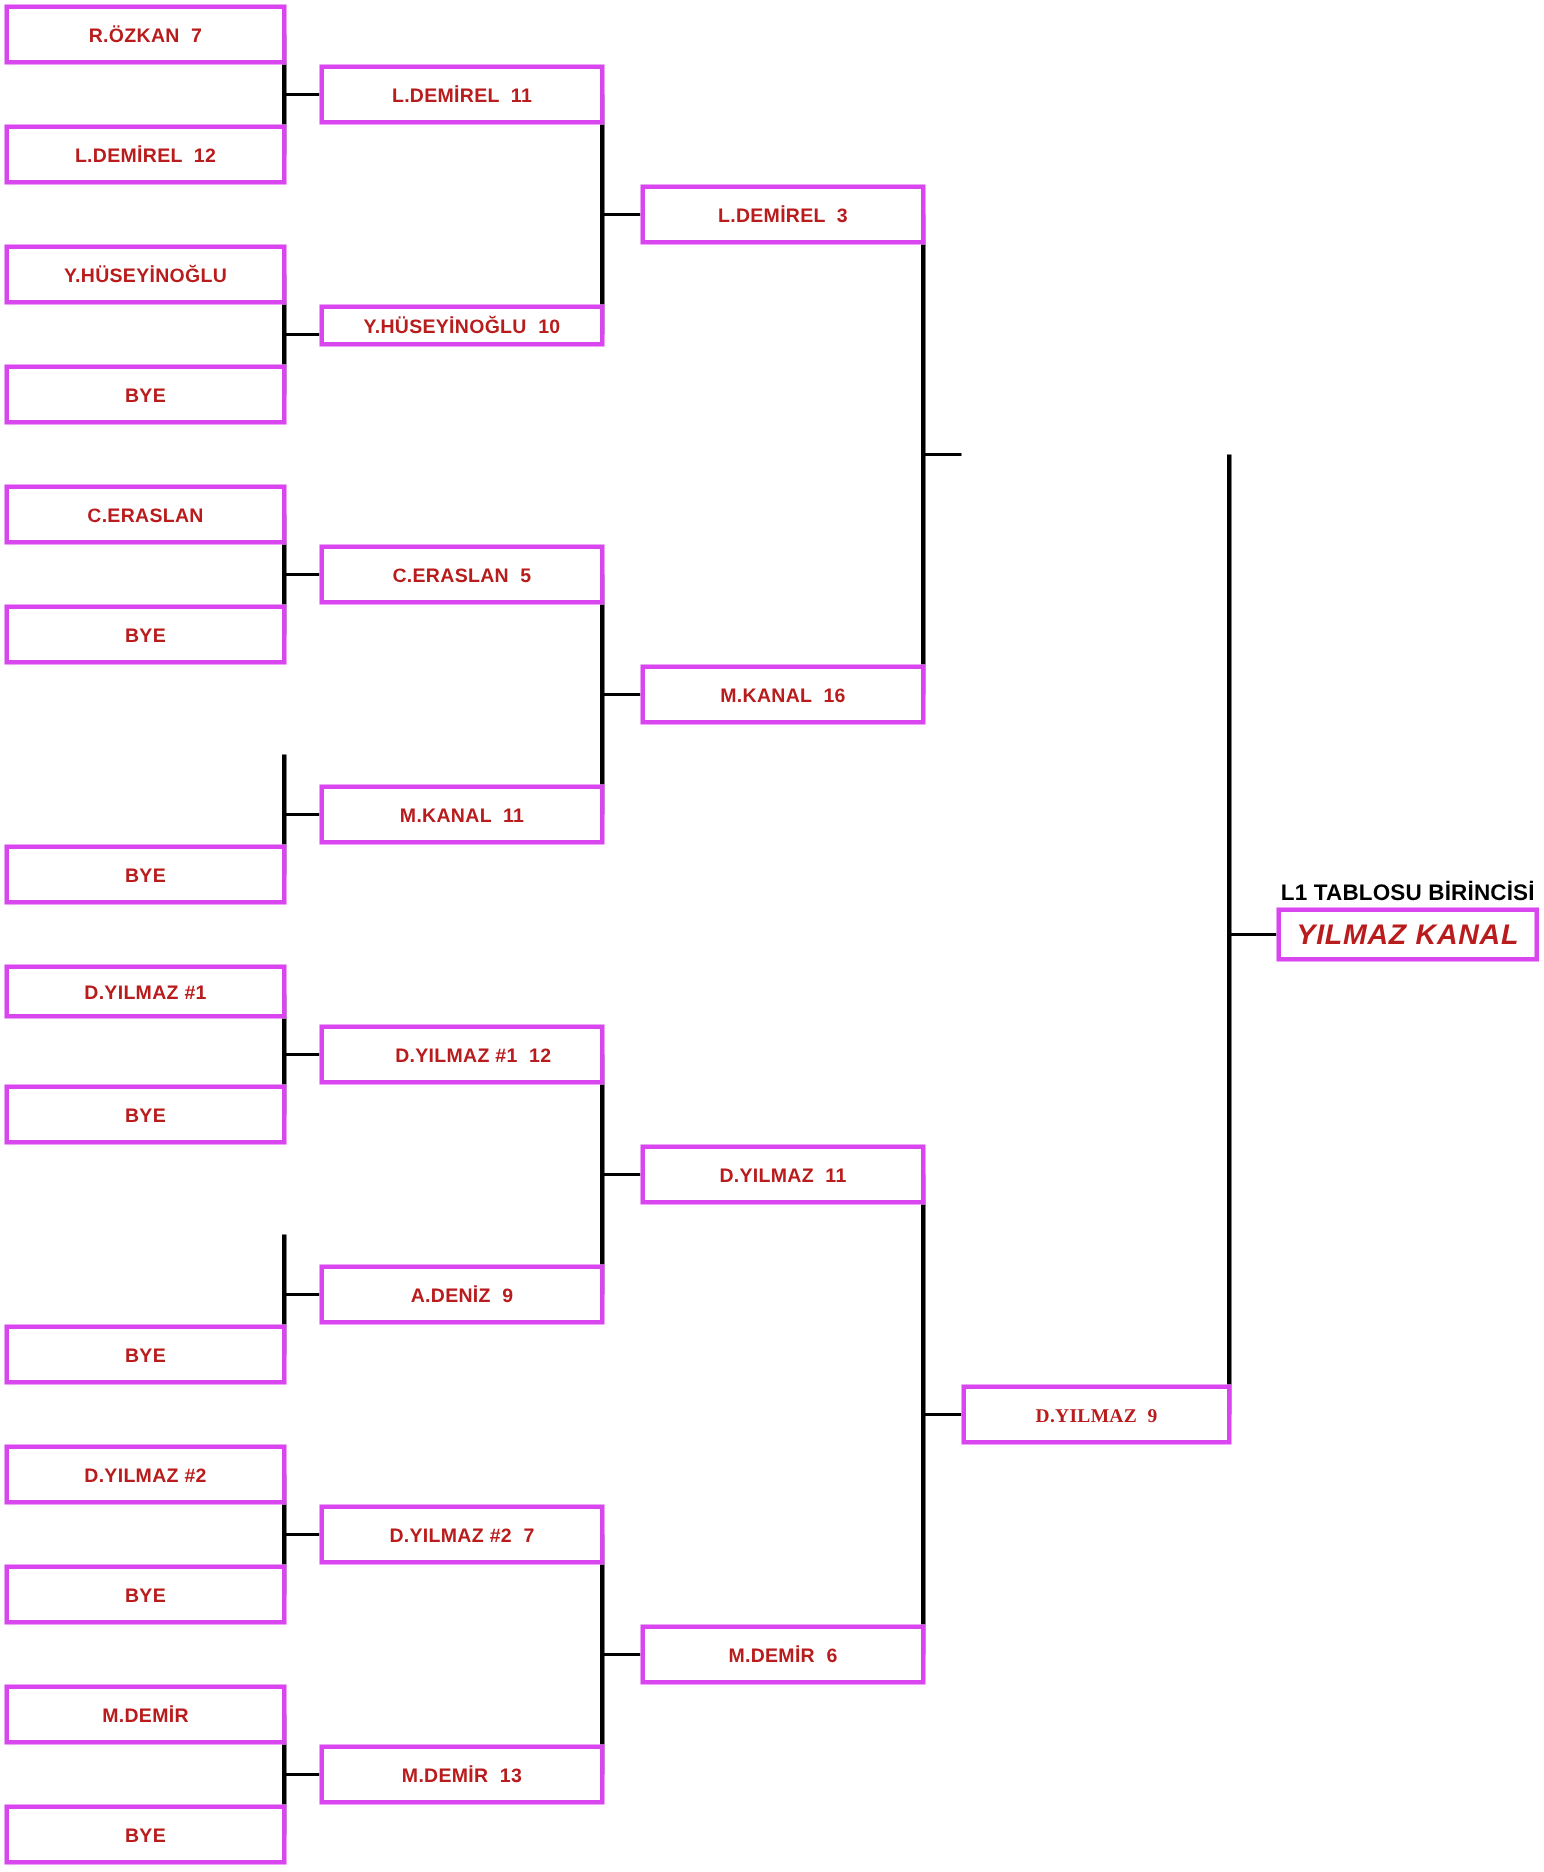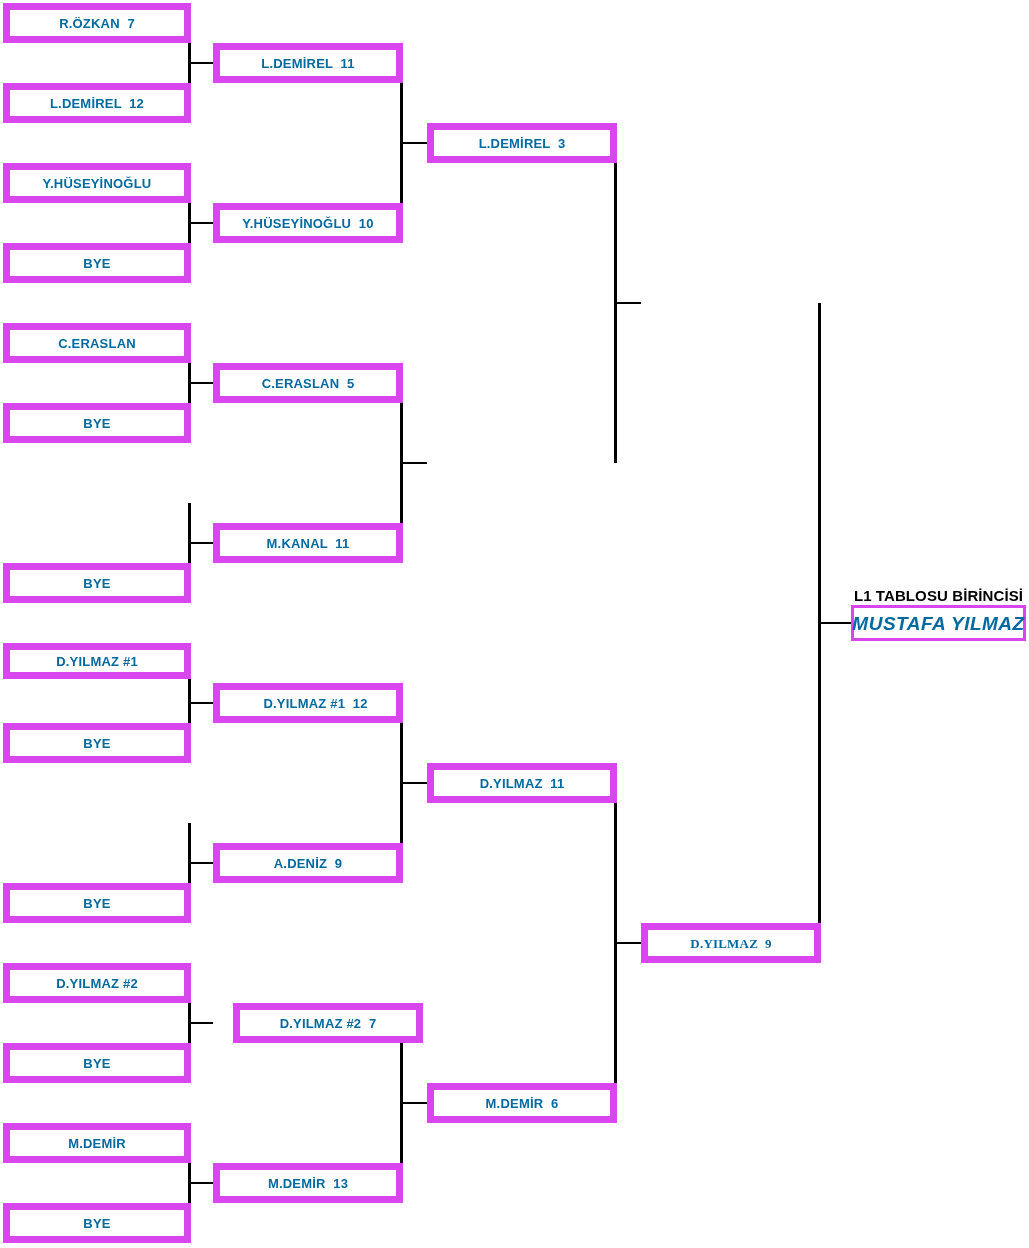--- a/index.html
+++ b/index.html
@@ -10,30 +10,30 @@
   #bracket{
     position:relative;
     width:1029px;
     height:1248px;
     background:#ffffff;
     overflow:hidden;
   }
   .box{
     position:absolute;
     box-sizing:border-box;
-    border:7px solid #d946ef;
+    border:3px solid #d946ef;
     background:#ffffff;
     display:flex;
     align-items:center;
     justify-content:center;
     text-align:center;
     font-weight:bold;
     font-size:13px;
     letter-spacing:0.2px;
-    color:#0369a1;
+    color:#b91c1c;
     white-space:pre;
     line-height:1;
     z-index:2;
   }
   .box.r1{ font-size:13px; }
   .box.r2{ font-size:13px; }
   .box.r3{ font-size:13px; }
   .box.r4{ font-size:13px; }
   .box.champ{
     font-style:italic;
@@ -78,54 +78,55 @@
     <div class="box r1" style="left: 3px; top: 643px; width: 188px; height: 36px;">D.YILMAZ #1</div>
     <div class="box r1" style="left: 3px; top: 723px; width: 188px; height: 40px;">BYE</div>
     <div class="box r1" style="left: 3px; top: 883px; width: 188px; height: 40px;">BYE</div>
     <div class="box r1" style="left: 3px; top: 963px; width: 188px; height: 40px;">D.YILMAZ #2</div>
     <div class="box r1" style="left: 3px; top: 1043px; width: 188px; height: 40px;">BYE</div>
     <div class="box r1" style="left: 3px; top: 1123px; width: 188px; height: 40px;">M.DEMİR</div>
     <div class="box r1" style="left: 3px; top: 1203px; width: 188px; height: 40px;">BYE</div>
     <div class="box r2" style="left: 213px; top: 43px; width: 190px; height: 40px;">L.DEMİREL  11</div>
     <div class="vline" style="left: 188px; top: 23px; height: 80px;"></div>
     <div class="hline" style="left: 188px; top: 62px; width: 25px;"></div>
-    <div class="box r2" style="left: 213px; top: 203px; width: 190px; height: 40px;">Y.HÜSEYİNOĞLU  10</div>
+    <div class="box r2" style="left: 213px; top: 203px; width: 190px; height: 28px;">Y.HÜSEYİNOĞLU  10</div>
     <div class="vline" style="left: 188px; top: 183px; height: 80px;"></div>
     <div class="hline" style="left: 188px; top: 222px; width: 25px;"></div>
     <div class="box r2" style="left: 213px; top: 363px; width: 190px; height: 40px;">C.ERASLAN  5</div>
     <div class="vline" style="left: 188px; top: 343px; height: 80px;"></div>
     <div class="hline" style="left: 188px; top: 382px; width: 25px;"></div>
     <div class="box r2" style="left: 213px; top: 523px; width: 190px; height: 40px;">M.KANAL  11</div>
     <div class="vline" style="left: 188px; top: 503px; height: 80px;"></div>
     <div class="hline" style="left: 188px; top: 542px; width: 25px;"></div>
     <div class="box r2" style="left: 213px; top: 683px; width: 190px; height: 40px; padding-left: 15px;">D.YILMAZ #1  12</div>
     <div class="vline" style="left: 188px; top: 663px; height: 80px;"></div>
     <div class="hline" style="left: 188px; top: 702px; width: 25px;"></div>
     <div class="box r2" style="left: 213px; top: 843px; width: 190px; height: 40px;">A.DENİZ  9</div>
     <div class="vline" style="left: 188px; top: 823px; height: 80px;"></div>
     <div class="hline" style="left: 188px; top: 862px; width: 25px;"></div>
-    <div class="box r2" style="left: 213px; top: 1003px; width: 190px; height: 40px; margin-left: 20px;">D.YILMAZ #2  7</div>
+    <div class="box r2" style="left: 213px; top: 1003px; width: 190px; height: 40px;">D.YILMAZ #2  7</div>
     <div class="vline" style="left: 188px; top: 983px; height: 80px;"></div>
     <div class="hline" style="left: 188px; top: 1022px; width: 25px;"></div>
     <div class="box r2" style="left: 213px; top: 1163px; width: 190px; height: 40px;">M.DEMİR  13</div>
     <div class="vline" style="left: 188px; top: 1143px; height: 80px;"></div>
     <div class="hline" style="left: 188px; top: 1182px; width: 25px;"></div>
     <div class="box r3" style="left: 427px; top: 123px; width: 190px; height: 40px;">L.DEMİREL  3</div>
     <div class="vline" style="left: 400px; top: 63px; height: 160px;"></div>
     <div class="hline" style="left: 400px; top: 142px; width: 27px;"></div>
+    <div class="box r3" style="left: 427px; top: 443px; width: 190px; height: 40px;">M.KANAL  16</div>
     <div class="vline" style="left: 400px; top: 383px; height: 160px;"></div>
     <div class="hline" style="left: 400px; top: 462px; width: 27px;"></div>
     <div class="box r3" style="left: 427px; top: 763px; width: 190px; height: 40px;">D.YILMAZ  11</div>
     <div class="vline" style="left: 400px; top: 703px; height: 160px;"></div>
     <div class="hline" style="left: 400px; top: 782px; width: 27px;"></div>
     <div class="box r3" style="left: 427px; top: 1083px; width: 190px; height: 40px;">M.DEMİR  6</div>
     <div class="vline" style="left: 400px; top: 1023px; height: 160px;"></div>
     <div class="hline" style="left: 400px; top: 1102px; width: 27px;"></div>
     <div class="vline" style="left: 614px; top: 143px; height: 320px;"></div>
     <div class="hline" style="left: 614px; top: 302px; width: 27px;"></div>
     <div class="box r4" style="left: 641px; top: 923px; width: 180px; height: 40px; font-family: Liberation Serif, serif;">D.YILMAZ  9</div>
     <div class="vline" style="left: 614px; top: 783px; height: 320px;"></div>
     <div class="hline" style="left: 614px; top: 942px; width: 27px;"></div>
     <div class="vline" style="left: 818px; top: 303px; height: 640px;"></div>
     <div class="hline" style="left: 818px; top: 622px; width: 33px;"></div>
     <div class="champ-label" style="left: 851px; top: 587px; width: 175px;">L1 TABLOSU BİRİNCİSİ</div>
-    <div class="box champ" style="left: 851px; top: 605px; width: 175px; height: 36px;">MUSTAFA YILMAZ</div>
+    <div class="box champ" style="left: 851px; top: 605px; width: 175px; height: 36px;">YILMAZ KANAL</div>
   </div>
 
 </body></html>

